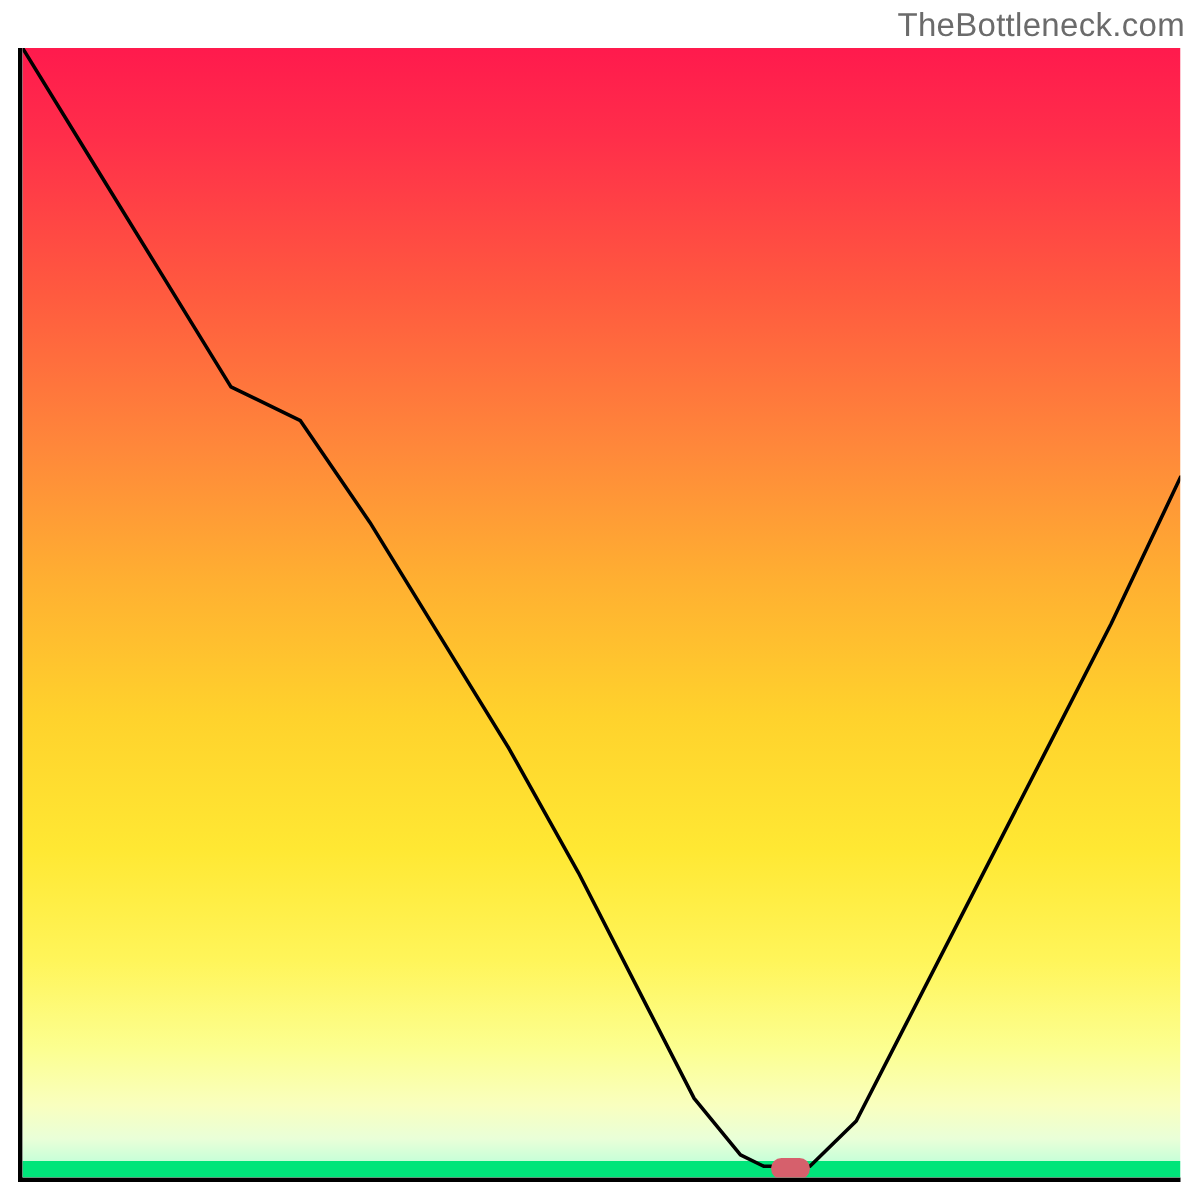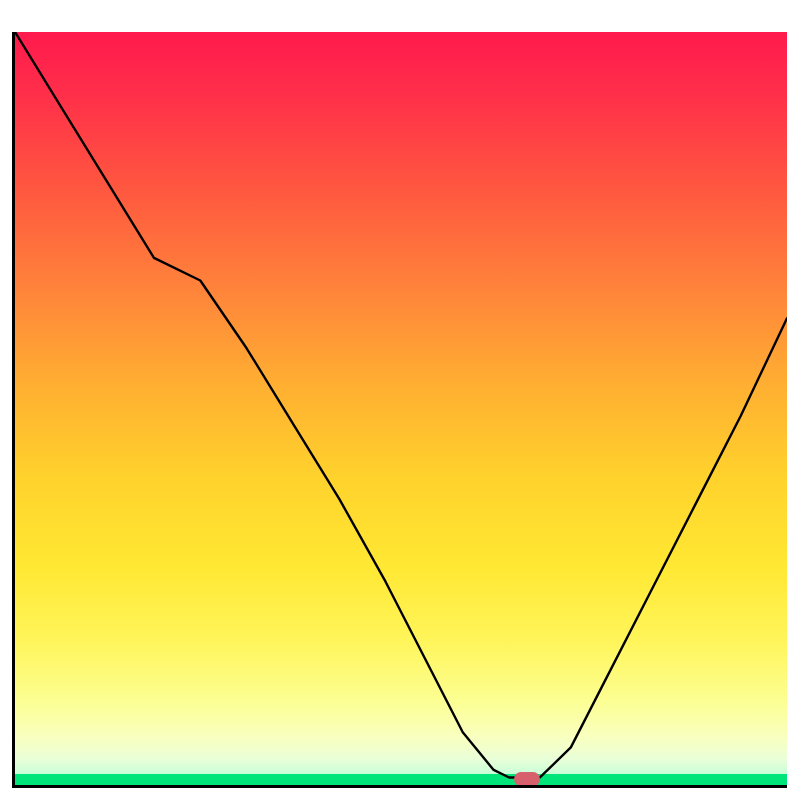--- a/index.html
+++ b/index.html
@@ -86,20 +86,21 @@
     border-radius: 7px;
     background: #d6606c;
     transform: translate(-50%, -50%);
   }
 </style>
 </head>
 <body>
 
 <div class="frame">
 
+  <div class="watermark">TheBottleneck.com</div>
 
   <div class="plot-area">
     <div class="gradient" id="gradient" style="height: 98.5%;"></div>
     <div class="green-band" id="greenband" style="top: 98.5%; height: 1.5%;"></div>
 
     <svg class="curve-svg" id="curve-svg" viewBox="0 0 775 756" preserveAspectRatio="none">
       <path id="curve-path" class="curve-path" d="M0.00 0.00 L46.50 75.60 L93.00 151.20 L139.50 226.80 L186.00 249.48 L232.50 317.52 L279.00 393.12 L325.50 468.72 L372.00 551.88 L418.50 642.60 L449.50 703.08 L480.50 740.88 L496.00 748.44 L527.00 748.44 L558.00 718.20 L589.00 657.72 L635.50 567.00 L682.00 476.28 L728.50 385.56 L775.00 287.28"></path>
     </svg>
 
     <div class="marker" id="marker" style="left: 511.5px; top: 746.928px;"></div>

